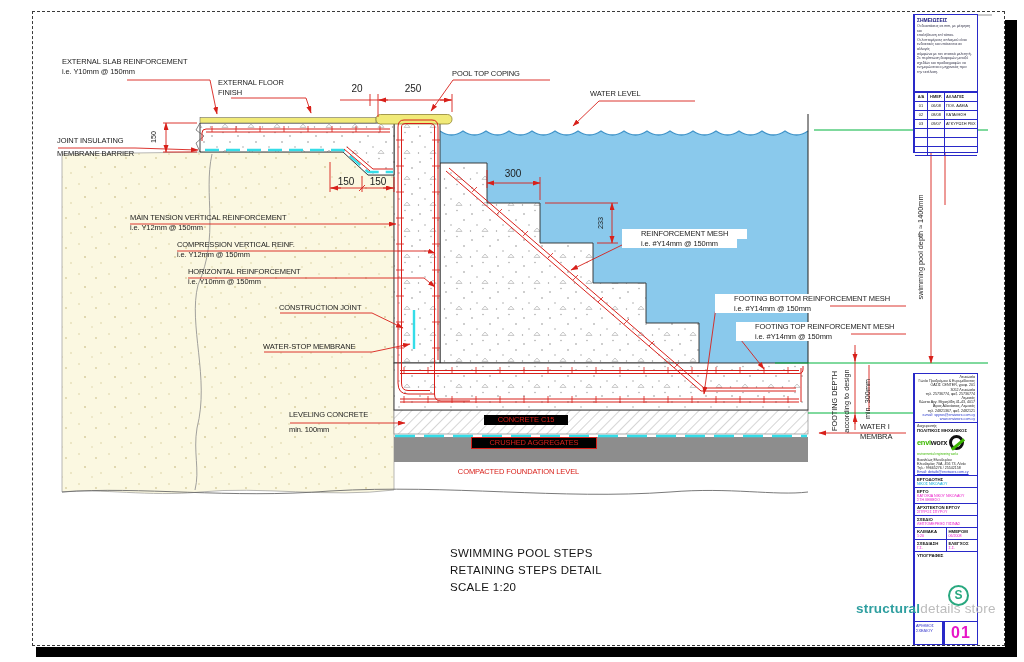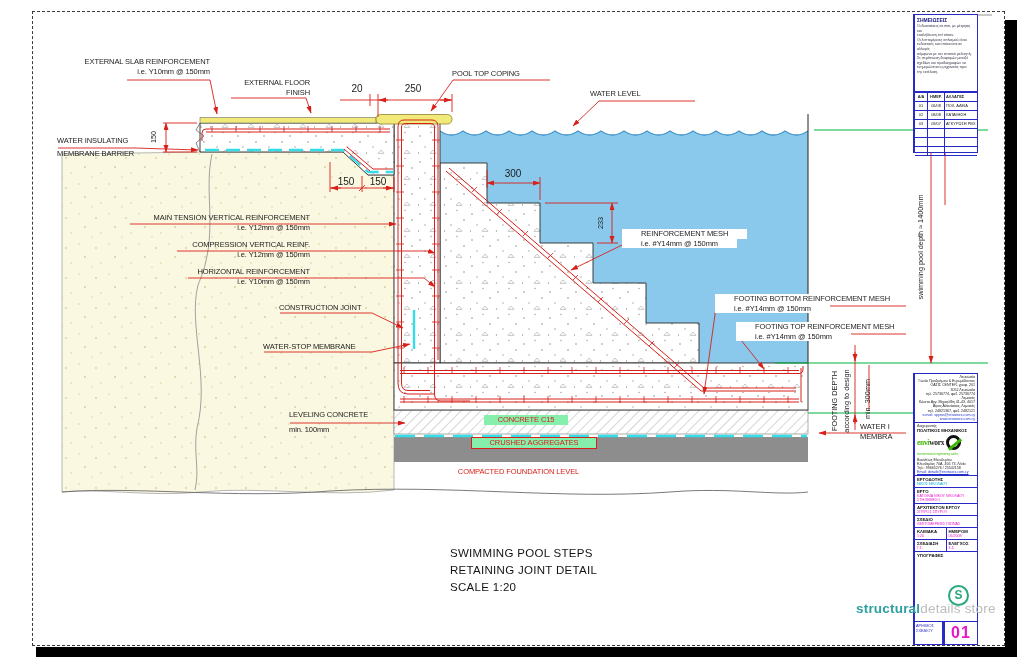--- a/index.html
+++ b/index.html
@@ -5,25 +5,25 @@
   html,body{margin:0;padding:0;background:#fff;}
   #page{position:relative;width:1024px;height:662px;background:#ffffff;overflow:hidden;
         font-family:"Liberation Sans",sans-serif;}
   #draw{position:absolute;left:0;top:0;z-index:1;}
   #border{position:absolute;left:32px;top:11px;width:971px;height:633px;
           border:1.3px dashed #3a3a3a;z-index:2;}
   .shadow{position:absolute;background:#000;z-index:6;}
   .lbl{position:absolute;font-size:7.5px;line-height:9.5px;color:#1c1c1c;
        letter-spacing:-0.1px;z-index:3;white-space:nowrap;}
   .lbl span{display:block;}
-  .ra{text-align:right;}
+  .ra{}
   .ctr{text-align:center;}
   .redt{color:#d8201a;}
   .wbg span{background:#fff;display:inline-block;padding:0 19px;white-space:nowrap;}
-  .box{background:#86efac;padding:0px 2px;display:inline-block;}
+  .box{background:#000000;padding:0px 2px;display:inline-block;}
   .rot{position:absolute;white-space:nowrap;transform:translate(-50%,-50%) rotate(-90deg);
        font-size:7.3px;color:#1c1c1c;z-index:3;}
   .dim{position:absolute;font-size:10px;color:#1c1c1c;z-index:3;white-space:nowrap;}
   #main-title{position:absolute;left:450px;top:545px;z-index:3;font-size:11.5px;
               line-height:17px;color:#141414;letter-spacing:.3px;}
   
   .tb{position:absolute;z-index:4;background:#fff;border:1px solid #2929c8;
       border-left:2.5px solid #2929c8;box-sizing:border-box;overflow:hidden;}
   #tb-top{left:913px;top:14px;width:65px;height:78px;padding:2px 2px;}
   #tb-top h1{margin:0 0 1px 0;font-size:5px;color:#17177c;font-weight:bold;}
@@ -39,21 +39,21 @@
   #tb-bot{left:913px;top:373px;width:65px;height:272px;font-size:3.6px;color:#222;}
   #tb-bot .sec{padding:1px 2px;border-bottom:.8px solid #2929c8;}
   #tb-bot .addr{text-align:right;line-height:4.2px;}
   #tb-bot .blue{color:#2233cc;}
   #tb-bot .hdr{font-weight:bold;font-size:4.3px;color:#111;}
   #tb-bot .mag{color:#e816c8;}
   #tb-bot .cy{color:#00a6d8;}
   #tb-bot .two{display:flex;border-bottom:.8px solid #2929c8;}
   #tb-bot .two>div{flex:1;padding:1px 2px;}
   #tb-bot .two>div:first-child{border-right:.8px solid #2929c8;}
-  #logo-envi{display:flex;align-items:center;gap:2px;padding:2px;font-family:Liberation Serif, serif;}
+  #logo-envi{display:flex;align-items:center;gap:2px;padding:2px;}
   #logo-envi .t{font-weight:bold;font-size:7.5px;letter-spacing:-.3px;}
   #logo-envi .g{color:#3cb800;}
   #logo-mark{width:15px;height:15px;border:3px solid #111;border-radius:50%;
              position:relative;box-sizing:border-box;}
   #logo-mark:after{content:"";position:absolute;left:-2px;top:5px;width:16px;height:3px;
              background:#3cb800;transform:rotate(-40deg);}
   #tagline{font-size:2.8px;color:#3cb800;padding:0 2px 1px;}
   #num-box{position:absolute;left:0;bottom:0;width:100%;height:22px;display:flex;
            border-top:1.6px solid #2929c8;background:#fff;}
   #num-box .nlab{width:25px;font-size:3.9px;color:#2929c8;padding:2px 1px;line-height:4.6px;}
@@ -204,21 +204,21 @@
   <span>EXTERNAL FLOOR</span>
   <span>FINISH</span>
 </div>
 <div class="lbl" style="left:452px;top:69px">
   <span>POOL TOP COPING</span>
 </div>
 <div class="lbl" style="left:590px;top:89px">
   <span>WATER LEVEL</span>
 </div>
 <div class="lbl" style="left:57px;top:136px">
-  <span>WATER INSULATING</span>
+  <span>JOINT INSULATING</span>
   <span style="margin-top:3px">MEMBRANE BARRIER</span>
 </div>
 <div class="lbl ra" style="left:130px;top:213px;width:180px">
   <span>MAIN TENSION VERTICAL REINFORCEMENT</span>
   <span>i.e. Y12mm @ 150mm</span>
 </div>
 <div class="lbl ra" style="left:177px;top:240px;width:133px">
   <span>COMPRESSION VERTICAL REINF.</span>
   <span>i.e. Y12mm @ 150mm</span>
 </div>
@@ -269,21 +269,21 @@
 <div class="dim ctr" style="left:364px;top:176px;width:28px">150</div>
 <div class="dim ctr" style="left:498px;top:168px;width:30px">300</div>
 <div class="rot" style="left:600px;top:223px">233</div>
 <div class="rot" style="left:920px;top:247px">swimming pool depth ≈ 1400mm</div>
 <div class="rot" style="left:834px;top:401px">FOOTING DEPTH</div>
 <div class="rot" style="left:846px;top:401px">according to design</div>
 <div class="rot" style="left:867px;top:399px">min. 300mm</div>
 
 <div id="main-title">
   <div>SWIMMING POOL STEPS</div>
-  <div>RETAINING JOINT DETAIL</div>
+  <div>RETAINING STEPS DETAIL</div>
   <div>SCALE 1:20</div>
 </div>
 
 <div class="tb" id="tb-top">
   <h1>ΣΗΜΕΙΩΣΕΙΣ</h1>
   <div class="nl">Οι διαστάσεις σε mm, με μέτρηση και</div>
   <div class="nl">επαλήθευση επί τόπου.</div>
   <div class="nl">Οι λεπτομέρειες οπλισμού είναι</div>
   <div class="nl">ενδεικτικές και υπόκεινται σε αλλαγές</div>
   <div class="nl">σύμφωνα με τον στατικό μελετητή.</div>

